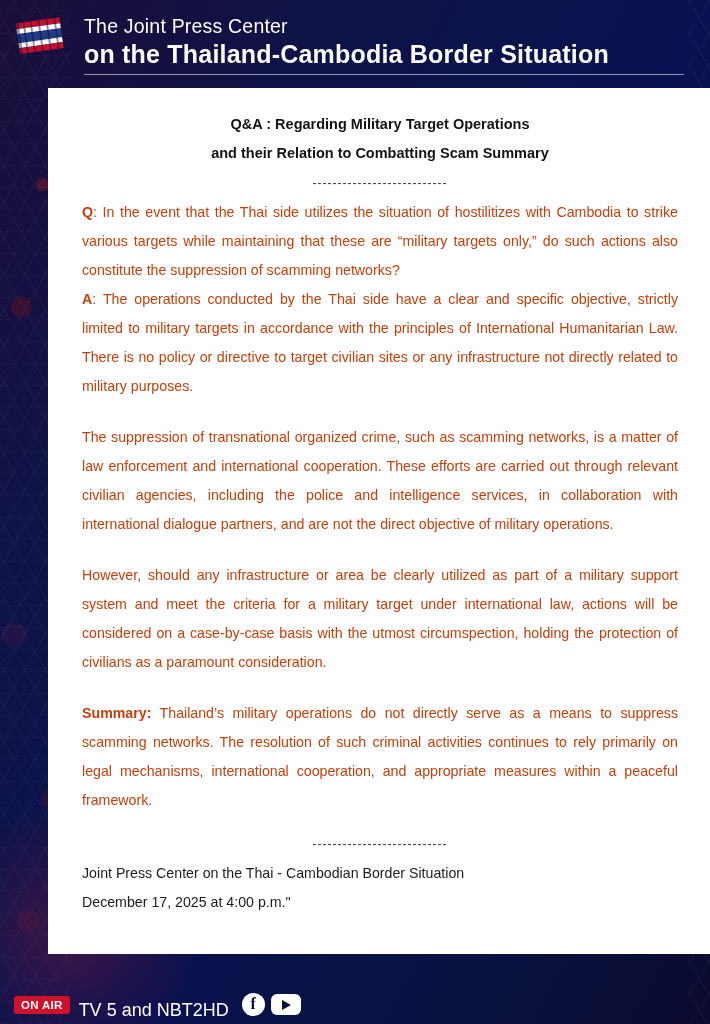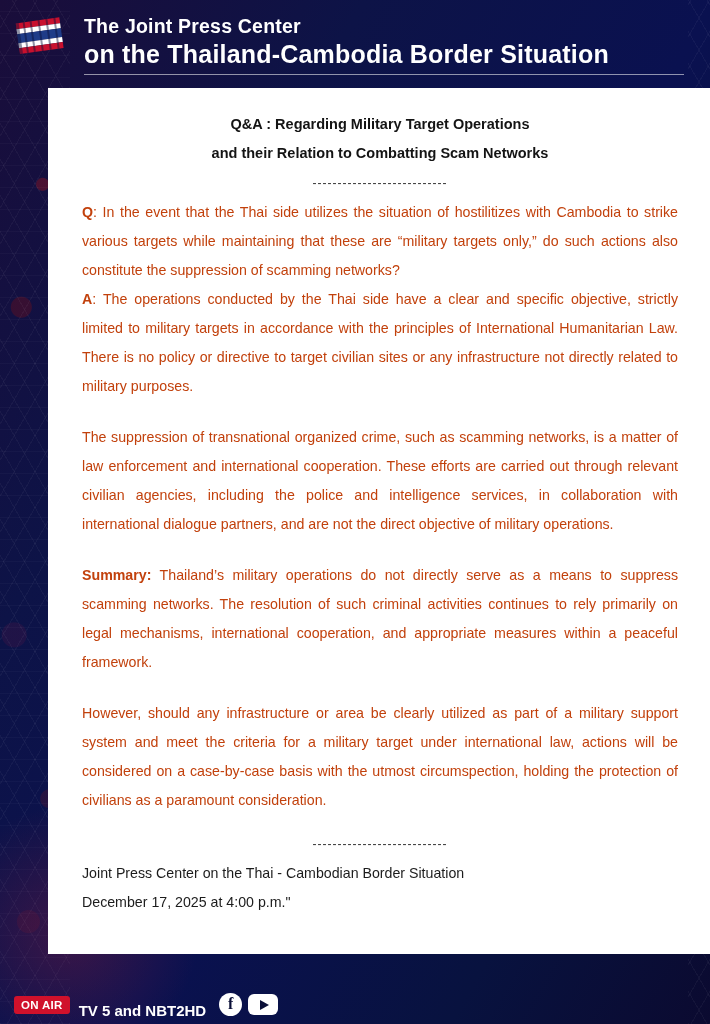--- a/index.html
+++ b/index.html
@@ -45,21 +45,21 @@
   .header {
     position: absolute; left: 0; top: 0; width: 710px; height: 80px;
   }
   .flag-mark {
     position: absolute; left: 14px; top: 14px; width: 54px; height: 48px;
   }
   .hdr-text {
     position: absolute; left: 84px; top: 12px; color: #ffffff;
   }
   .hdr-line1 {
-    font-size: 19.5px; font-weight: bold; letter-spacing: .2px; line-height: 28px;
+    font-size: 19.5px; font-weight: normal; letter-spacing: .2px; line-height: 28px;
   }
   .hdr-line2 {
     font-size: 25px; font-weight: bold; letter-spacing: .2px; line-height: 28px;
   }
   .hdr-rule {
     position: absolute; left: 84px; top: 74px; width: 600px; height: 1px;
     background: rgba(255,255,255,0.55);
   }
 
   
@@ -95,21 +95,21 @@
   }
   .footer-bar {
     position: absolute; left: 0; top: 985px; width: 710px; height: 39px;
     display: flex; align-items: center; gap: 9px; padding-left: 14px;
   }
   .onair {
     background: #d0112b; color: #fff; font-size: 11.5px; font-weight: bold;
     padding: 3px 7px; border-radius: 3px; letter-spacing: .3px;
   }
   .channel {
-    color: #ffffff; font-size: 15px; font-weight: bold; margin-top: 12px;
+    color: #ffffff; font-size: 18px; font-weight: normal; margin-top: 12px;
   }
   .social { display: flex; align-items: center; gap: 6px; margin-left: 4px; }
   .fb {
     width: 23px; height: 23px; border-radius: 50%; background: #ffffff;
     color: #0a0f38; font-weight: bold; font-size: 16px; line-height: 22px;
     text-align: center; font-family: "Liberation Serif", serif;
   }
   .yt {
     width: 30px; height: 21px; border-radius: 6px; background: #ffffff;
     display: flex; align-items: center; justify-content: center;
@@ -155,37 +155,37 @@
     </div>
     <div class="hdr-text">
       <div class="hdr-line1">The Joint Press Center</div>
       <div class="hdr-line2">on the Thailand-Cambodia Border Situation</div>
     </div>
     <div class="hdr-rule"></div>
   </div>
 
   <div class="card">
     <div class="title">Q&amp;A : Regarding Military Target Operations</div>
-    <div class="title">and their Relation to Combatting Scam Networks</div>
+    <div class="title">and their Relation to Combatting Scam Summary</div>
     <div class="divider-dashes">---------------------------</div>
 
     <div class="body-text para tight">
       <b>Q</b><span>: In the event that the Thai side utilizes the situation of hostilitizes with Cambodia to strike various targets while maintaining that these are “military targets only,” do such actions also constitute the suppression of scamming networks?</span>
     </div>
     <div class="body-text para">
       <b>A</b><span>: The operations conducted by the Thai side have a clear and specific objective, strictly limited to military targets in accordance with the principles of International Humanitarian Law. There is no policy or directive to target civilian sites or any infrastructure not directly related to military purposes.</span>
     </div>
 
     <div class="body-text para">The suppression of transnational organized crime, such as scamming networks, is a matter of law enforcement and international cooperation. These efforts are carried out through relevant civilian agencies, including the police and intelligence services, in collaboration with international dialogue partners, and are not the direct objective of military operations.</div>
 
+    <div class="body-text para">However, should any infrastructure or area be clearly utilized as part of a military support system and meet the criteria for a military target under international law, actions will be considered on a case-by-case basis with the utmost circumspection, holding the protection of civilians as a paramount consideration.</div>
+
     <div class="body-text para">
       <b>Summary:</b><span> Thailand’s military operations do not directly serve as a means to suppress scamming networks. The resolution of such criminal activities continues to rely primarily on legal mechanisms, international cooperation, and appropriate measures within a peaceful framework.</span>
     </div>
-
-    <div class="body-text para">However, should any infrastructure or area be clearly utilized as part of a military support system and meet the criteria for a military target under international law, actions will be considered on a case-by-case basis with the utmost circumspection, holding the protection of civilians as a paramount consideration.</div>
 
     <div class="divider-dashes">---------------------------</div>
     <div class="sig">Joint Press Center on the Thai - Cambodian Border Situation</div>
     <div class="sig">December 17, 2025 at 4:00 p.m."</div>
   </div>
 
 
   <div class="footer-bar">
     <div class="onair">ON AIR</div>
     <div class="channel">TV 5 and NBT2HD</div>

